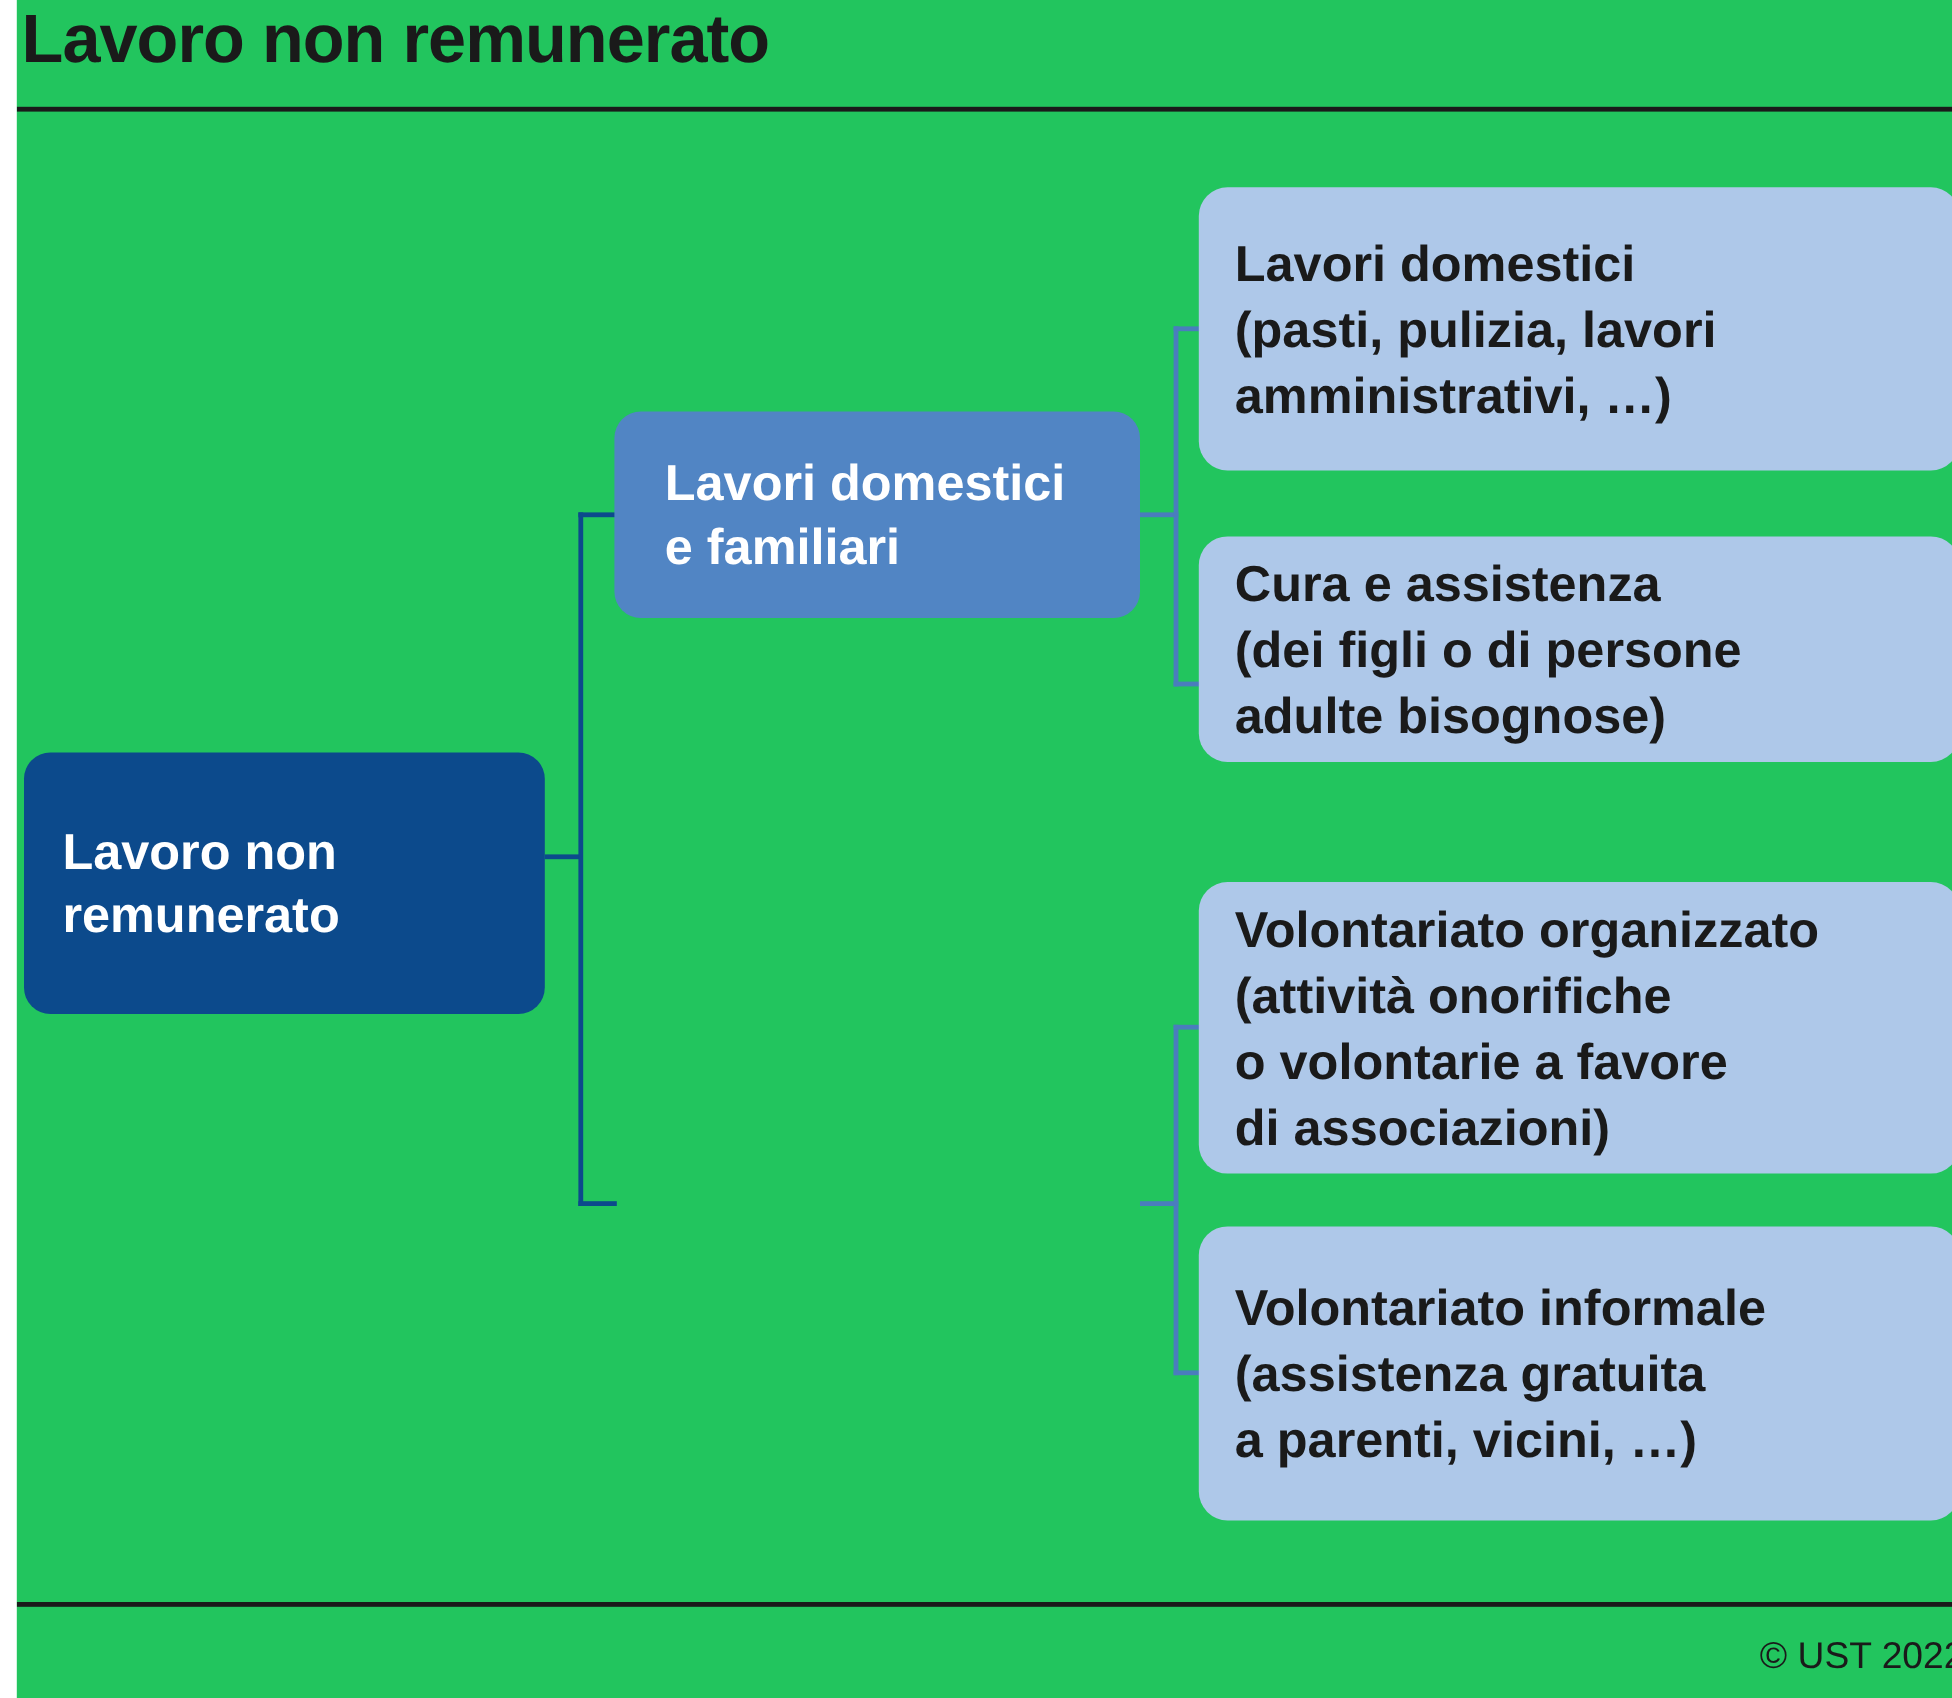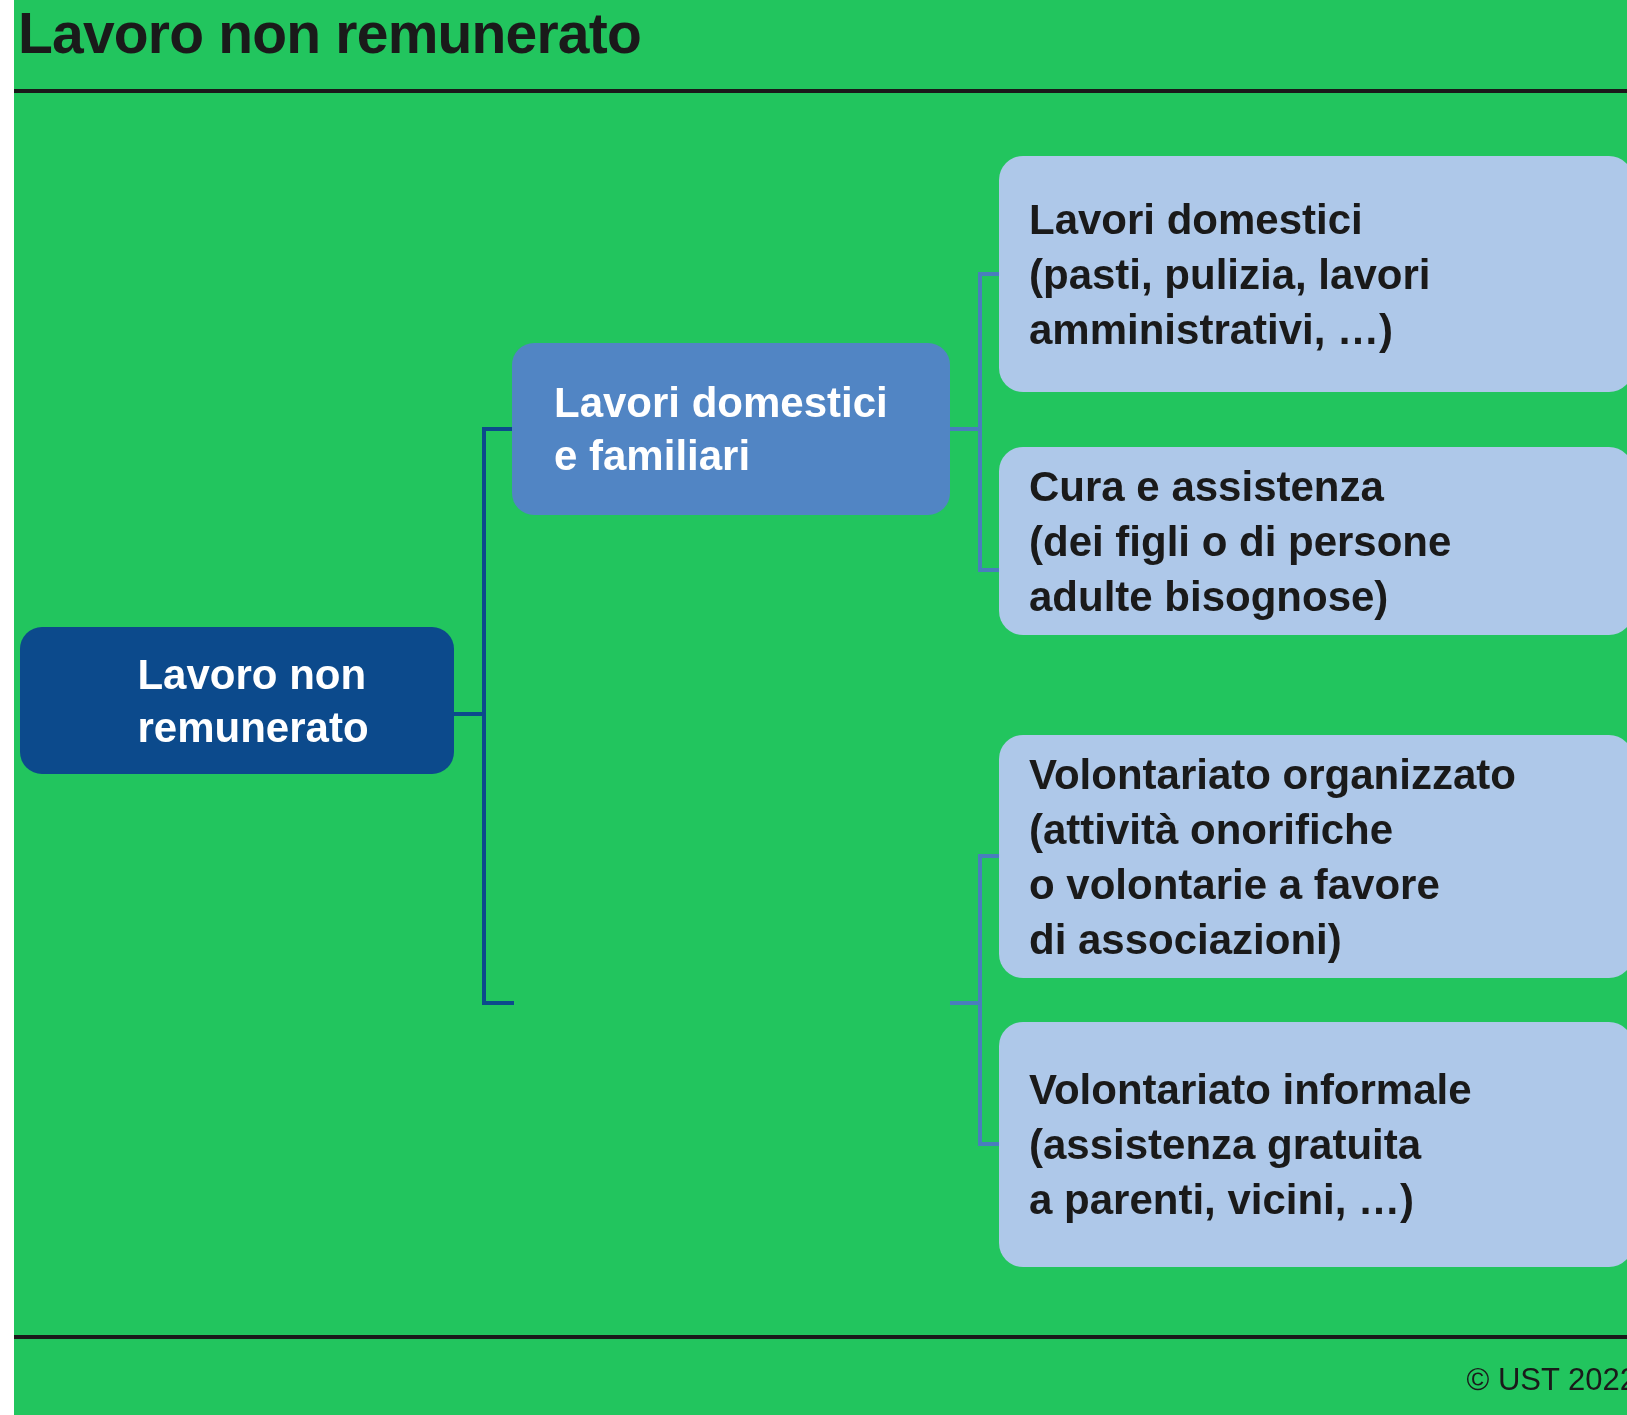--- a/index.html
+++ b/index.html
@@ -51,28 +51,27 @@
     display: flex;
     align-items: center;
     border-radius: 22px;
   }
   .node .node-label { white-space: pre-line; }
 
   .node-root {
     left: 6px;
     top: 627px;
     width: 434px;
-    height: 147px;
+    height: 218px;
     background: var(--root-blue, #0c4a8c);
     color: var(--text-light, #ffffff);
     font-size: 42px;
     line-height: 53px;
     font-weight: 700;
     padding-left: 32px;
-    justify-content: center;
   }
 
   .node-mid {
     left: 498px;
     width: 438px;
     height: 172px;
     background: var(--mid-blue, #5185c4);
     color: var(--text-light, #ffffff);
     font-size: 42px;
     line-height: 53px;

